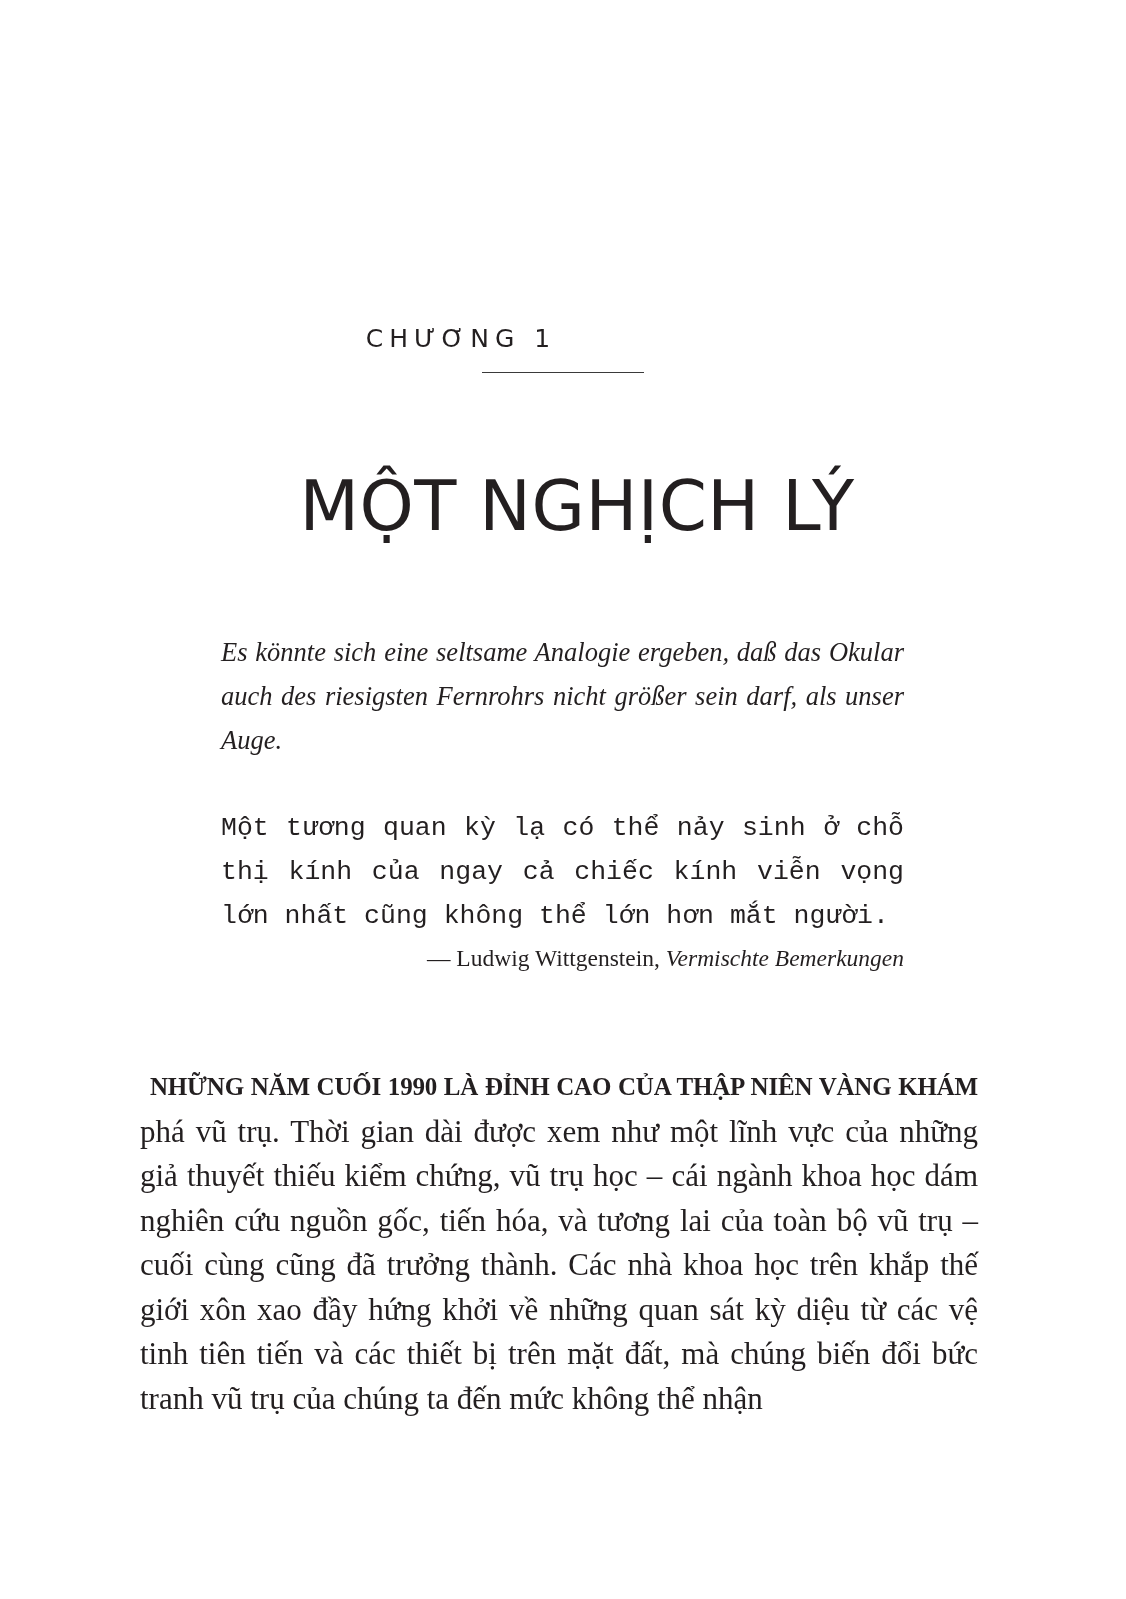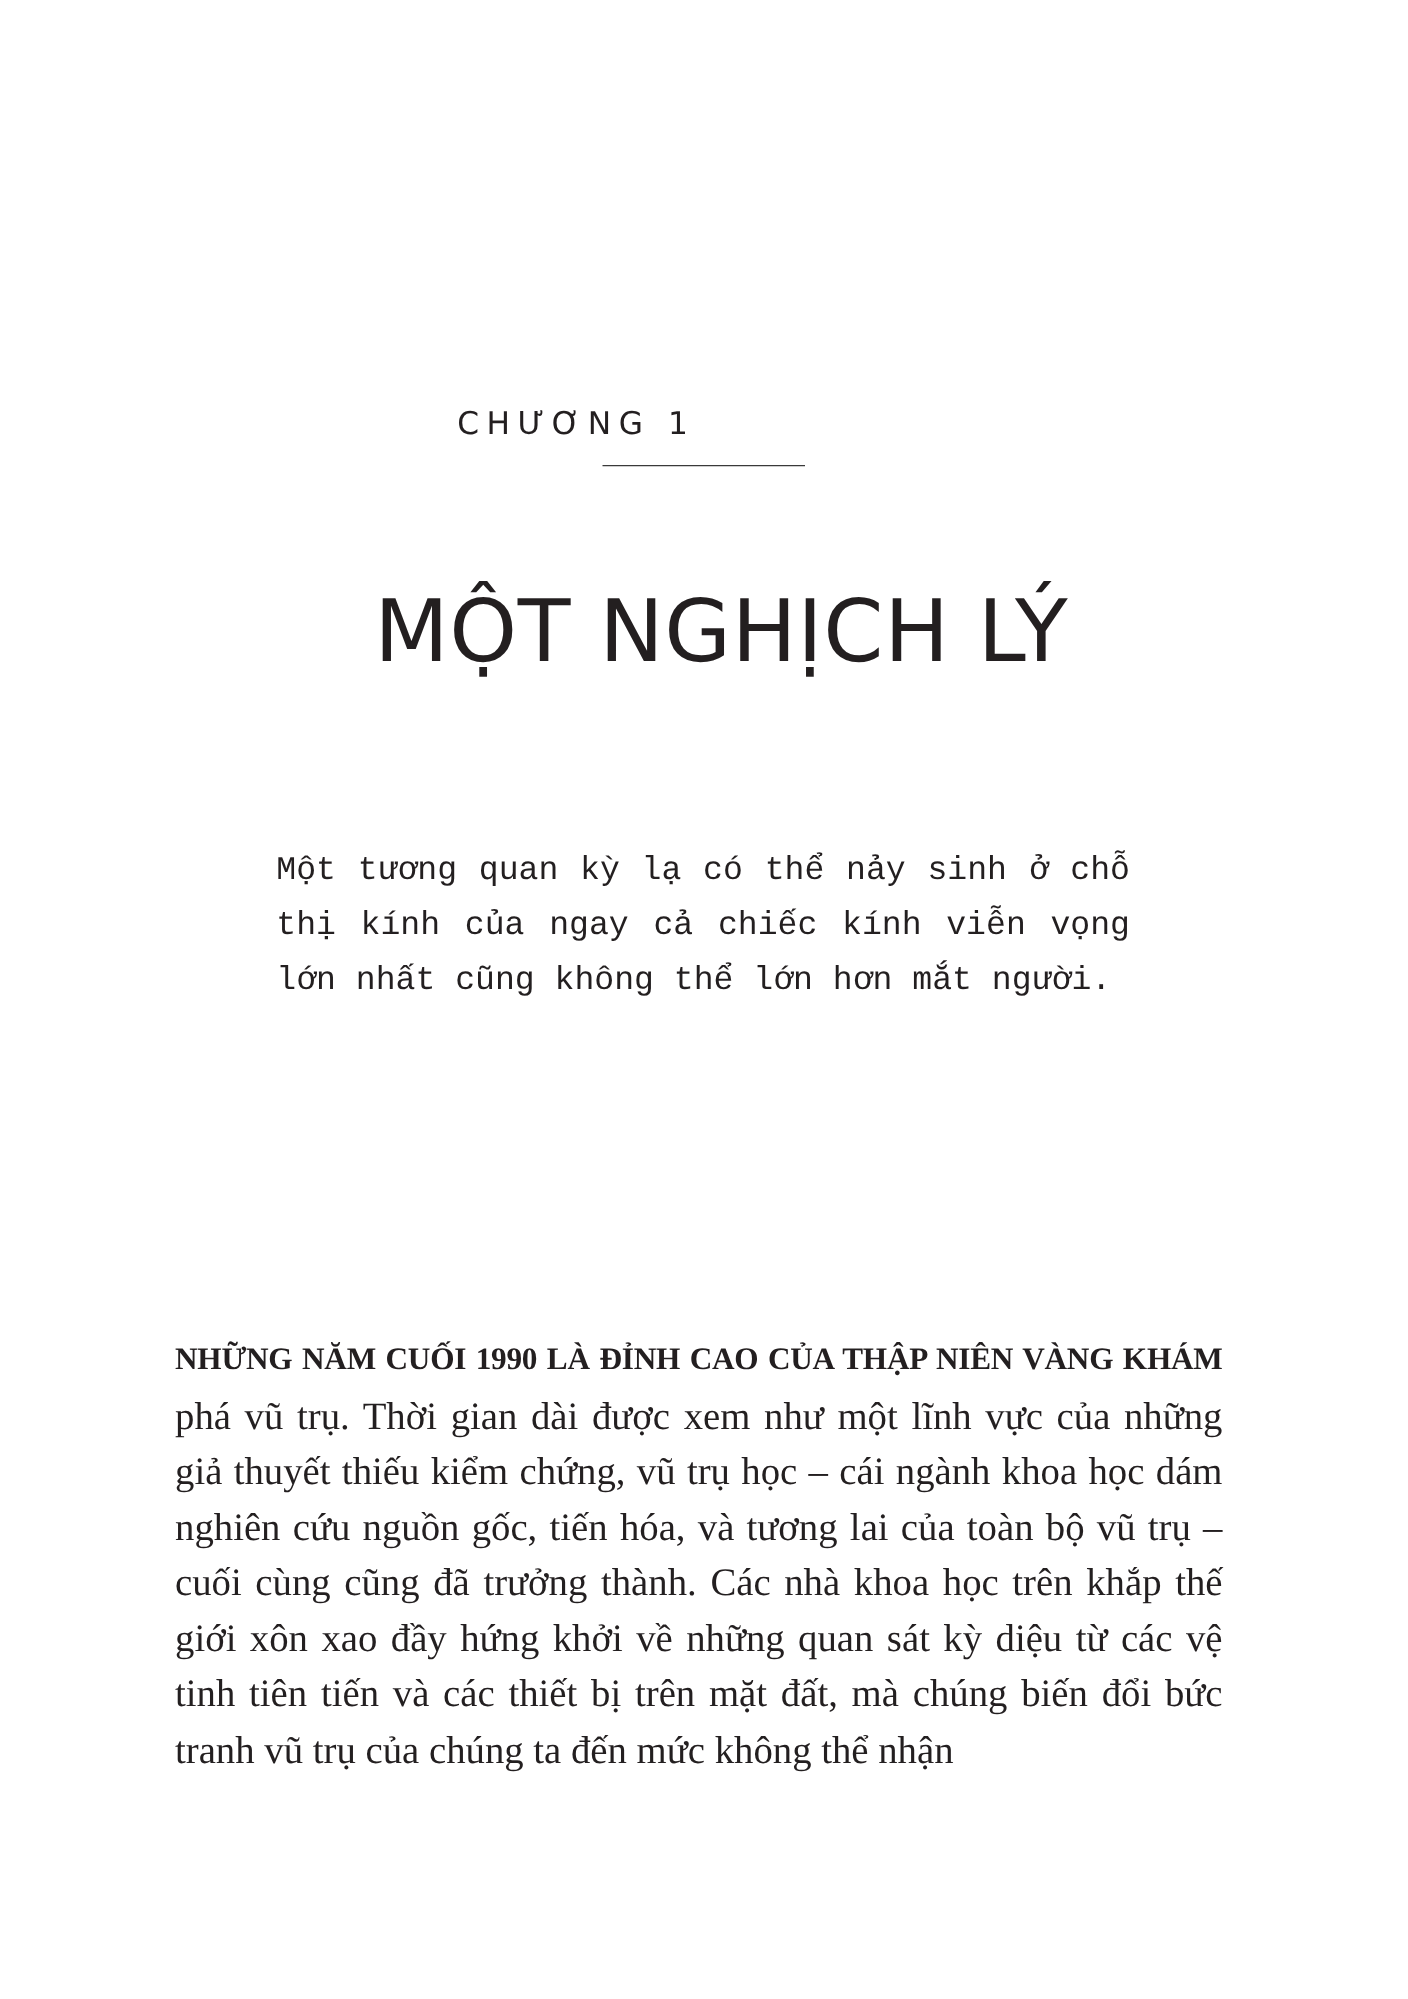--- a/index.html
+++ b/index.html
@@ -88,26 +88,29 @@
       font-size: 31px;
       line-height: 44.5px;
       color: #231f20;
       text-align: justify;
       margin: 0;
     }
     .lead-in {
       font-size: 25px;
       font-weight: bold;
       letter-spacing: -0.2px;
+      margin-left: 10px;
     }
   </style>
 </head>
 <body>
 
 <div class="chapter-label">CHƯƠNG 1</div>
 <div class="chapter-rule"></div>
 <h1 class="chapter-title">MỘT NGHỊCH LÝ</h1>
 
 <div class="epigraph">
+  <p class="epigraph-original">Es könnte sich eine seltsame Analogie ergeben, daß das Okular auch des riesigsten Fernrohrs nicht größer sein darf, als unser Auge.</p>
   <p class="epigraph-translation">Một tương quan kỳ lạ có thể nảy sinh ở chỗ thị kính của ngay cả chiếc kính viễn vọng lớn nhất cũng không thể lớn hơn mắt người.</p>
+  <p class="epigraph-attribution"><span>— Ludwig Wittgenstein, </span><span class="work">Vermischte Bemerkungen</span></p>
 </div>
 
 <p class="body-text"><span class="lead-in">NHỮNG NĂM CUỐI 1990 LÀ ĐỈNH CAO CỦA THẬP NIÊN VÀNG KHÁM</span><span> phá vũ trụ. Thời gian dài được xem như một lĩnh vực của những giả thuyết thiếu kiểm chứng, vũ trụ học – cái ngành khoa học dám nghiên cứu nguồn gốc, tiến hóa, và tương lai của toàn bộ vũ trụ – cuối cùng cũng đã trưởng thành. Các nhà khoa học trên khắp thế giới xôn xao đầy hứng khởi về những quan sát kỳ diệu từ các vệ tinh tiên tiến và các thiết bị trên mặt đất, mà chúng biến đổi bức tranh vũ trụ của chúng ta đến mức không thể nhận</span></p>
 
 </body></html>

